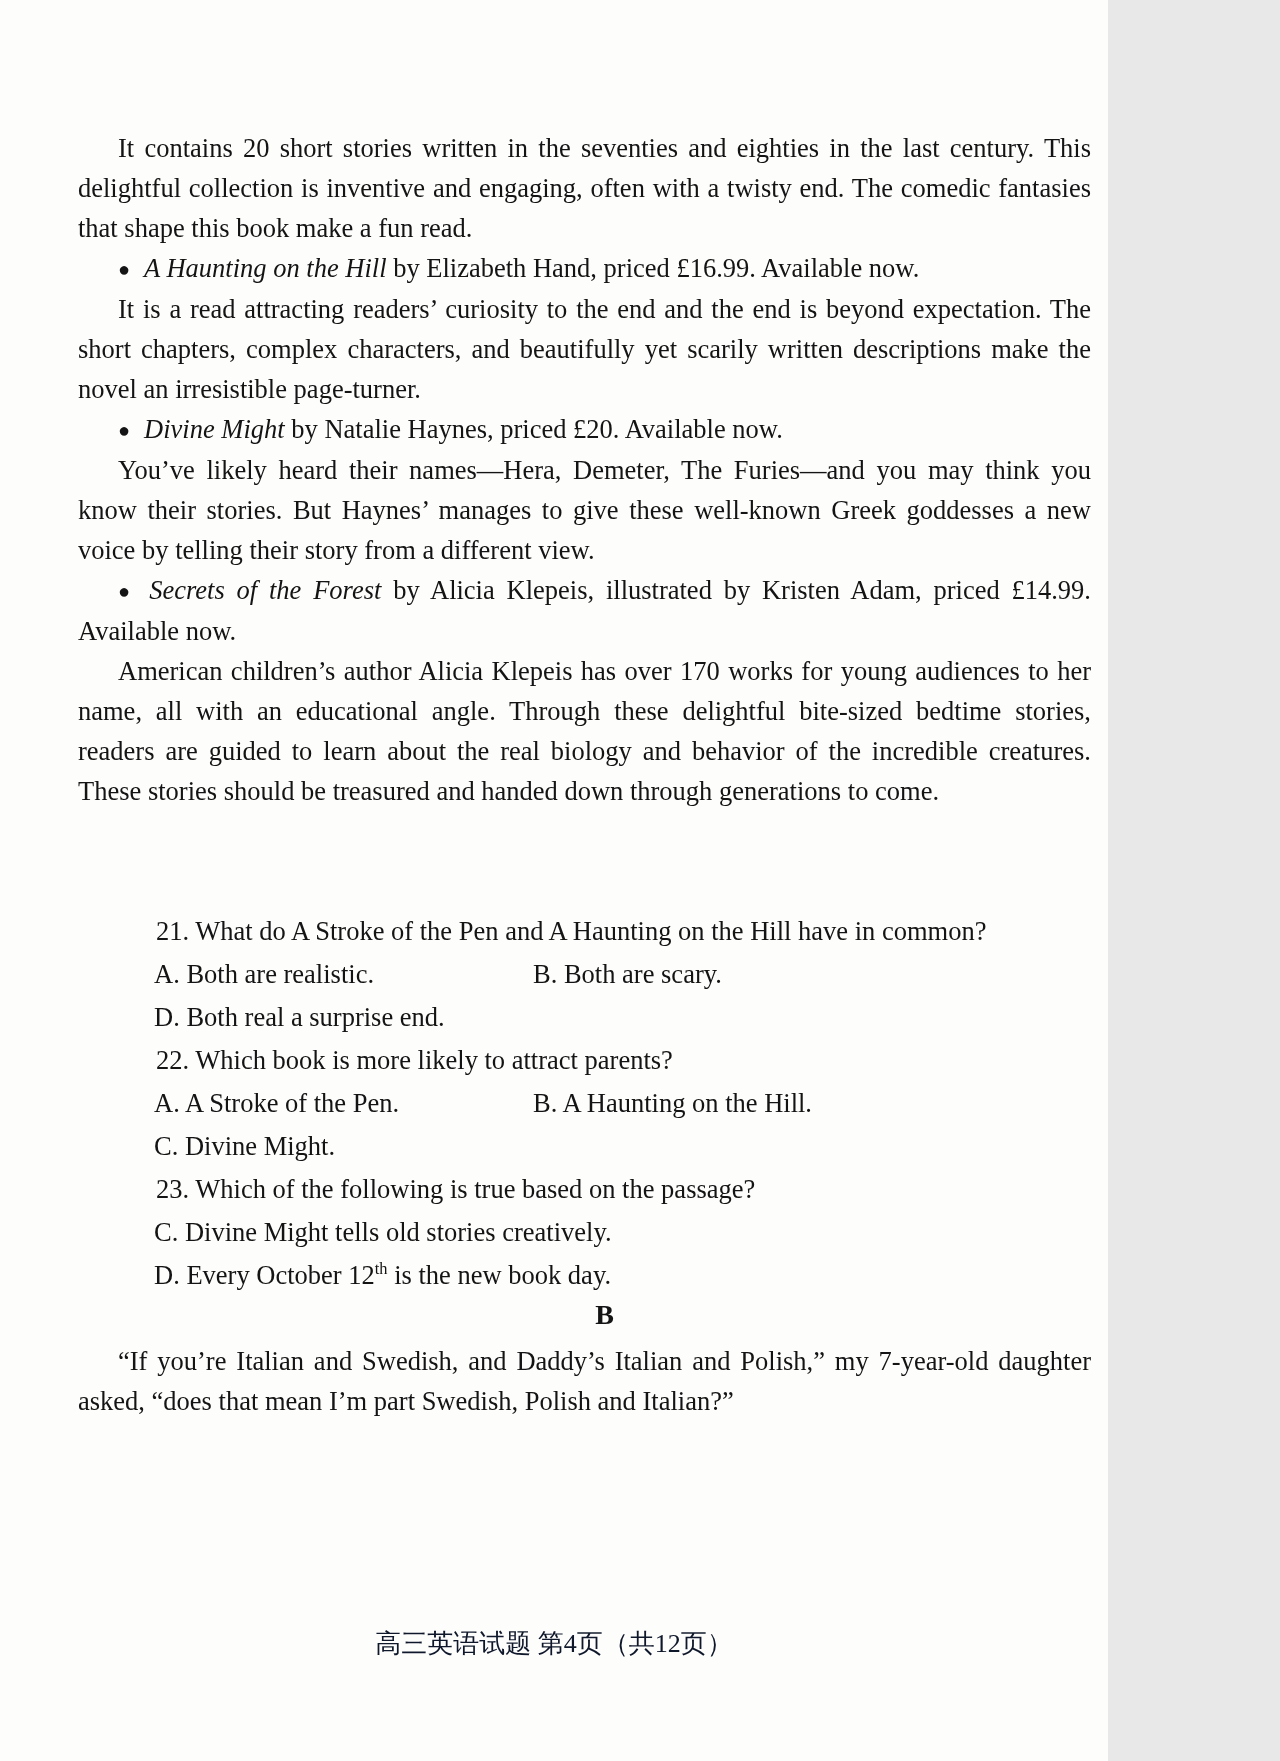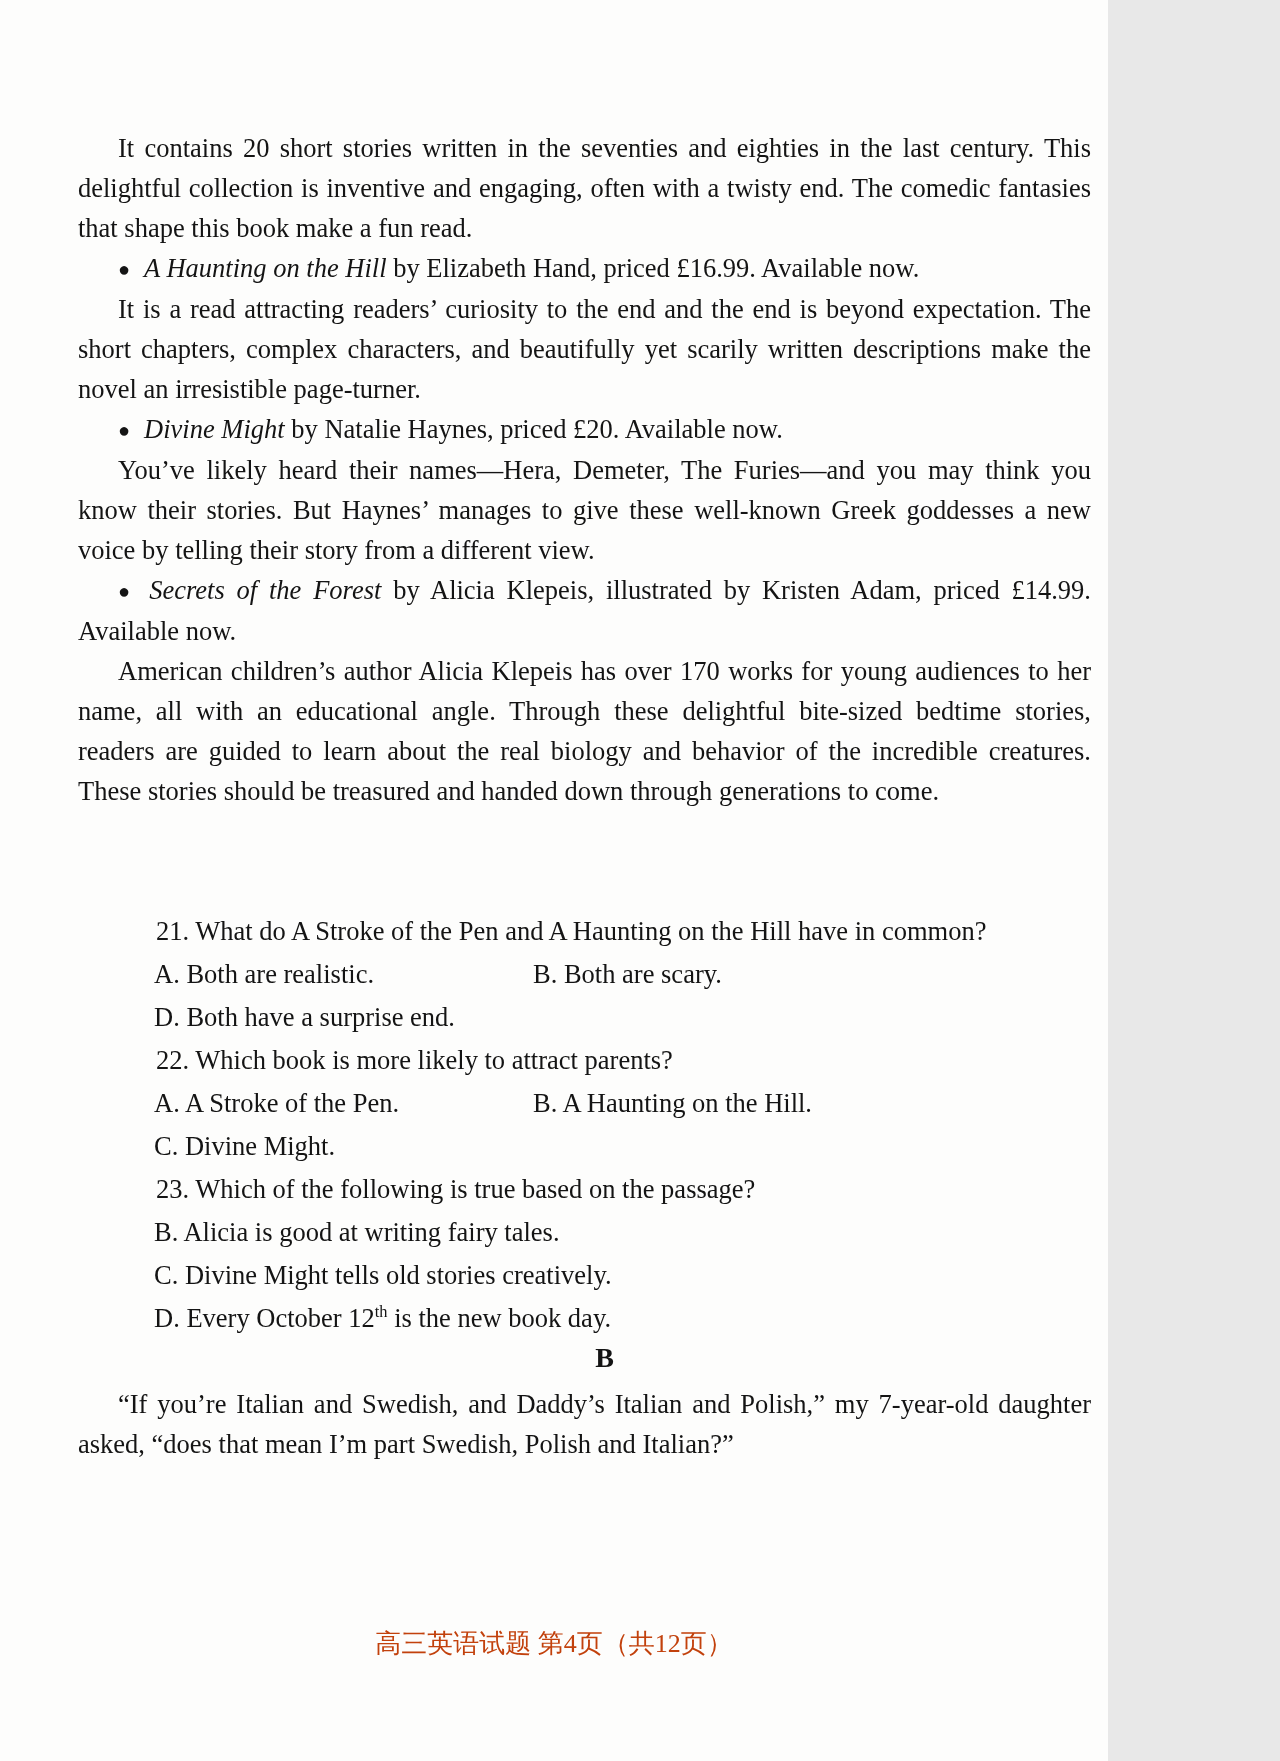--- a/index.html
+++ b/index.html
@@ -71,21 +71,21 @@
     margin-top: 8px !important;
     font-family: Liberation Serif, serif;
   }
   .footer {
     position: absolute;
     top: 1626px;
     left: 0;
     width: 100%;
     text-align: center;
     font-size: 26px;
-    color: #c2410c;
+    color: #0f172a;
     font-family: "Liberation Serif", "DejaVu Serif", serif;
   }
 </style>
 </head>
 <body>
 
 <div class="page">
   <div class="content">
 
     <p>It contains 20 short stories written in the seventies and eighties in the last century. This delightful collection is inventive and engaging, often with a twisty end. The comedic fantasies that shape this book make a fun read.</p>
@@ -102,37 +102,36 @@
 
     <p>American children’s author Alicia Klepeis has over 170 works for young audiences to her name, all with an educational angle. Through these delightful bite-sized bedtime stories, readers are guided to learn about the real biology and behavior of the incredible creatures. These stories should be treasured and handed down through generations to come.</p>
 
     <div class="questions">
 
       <div class="question">
         <p class="q-stem">21. What do A Stroke of the Pen and A Haunting on the Hill have in common?</p>
         <div class="options-grid">
           <div class="option">A. Both are realistic.</div>
           <div class="option">B. Both are scary.</div>
-          <div class="option">D. Both have a surprise end.</div>
+          <div class="option">D. Both real a surprise end.</div>
         </div>
       </div>
 
       <div class="question">
         <p class="q-stem">22. Which book is more likely to attract parents?</p>
         <div class="options-grid">
           <div class="option">A. A Stroke of the Pen.</div>
           <div class="option">B. A Haunting on the Hill.</div>
           <div class="option">C. Divine Might.</div>
         </div>
       </div>
 
       <div class="question">
         <p class="q-stem">23. Which of the following is true based on the passage?</p>
         <div class="options-col">
-          <div class="option">B. Alicia is good at writing fairy tales.</div>
           <div class="option">C. Divine Might tells old stories creatively.</div>
           <div class="option"><span>D. Every October 12</span><sup>th</sup><span> is the new book day.</span></div>
         </div>
       </div>
 
     </div>
 
     <p class="section-heading">B</p>
 
     <p class="section-b-para">“If you’re Italian and Swedish, and Daddy’s Italian and Polish,” my 7-year-old daughter asked, “does that mean I’m part Swedish, Polish and Italian?”</p>

